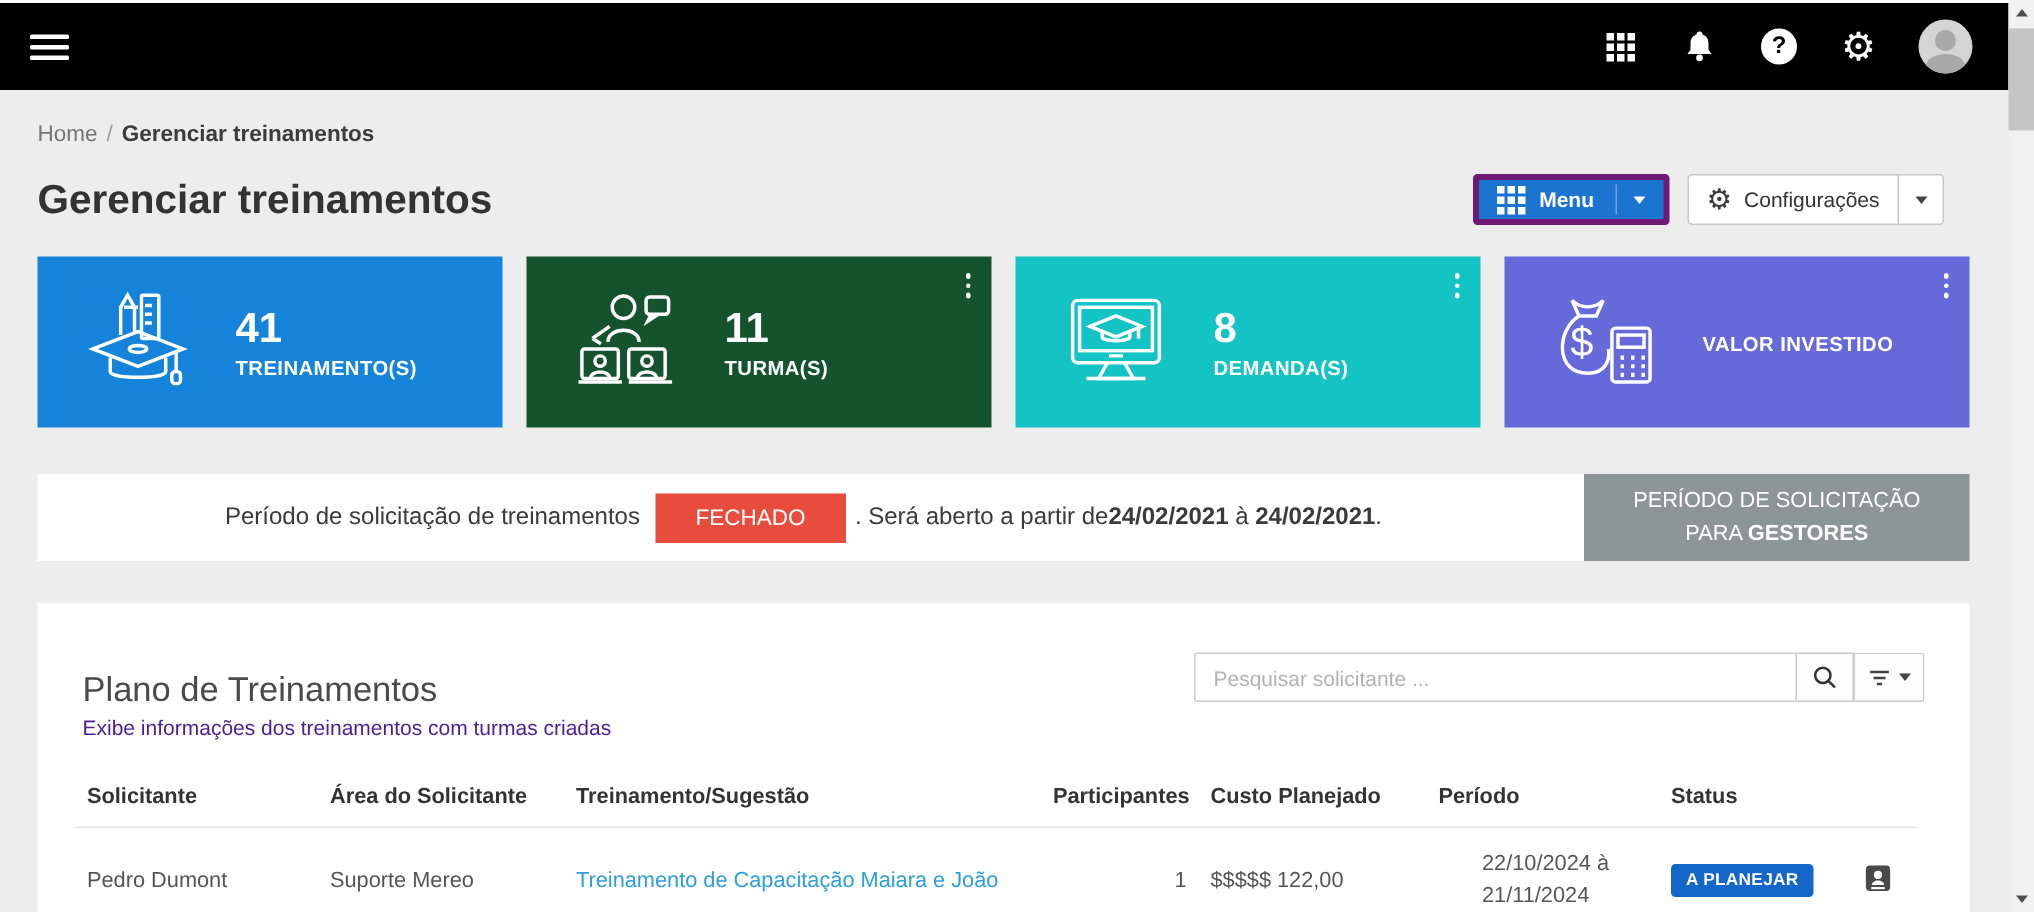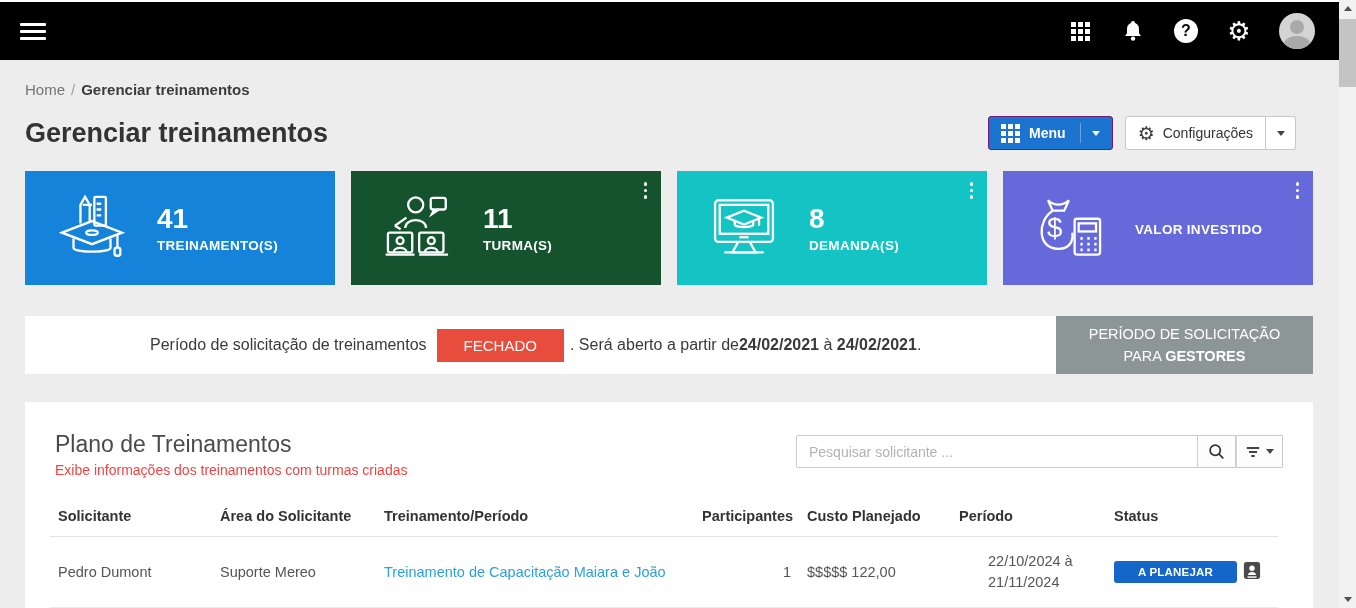--- a/index.html
+++ b/index.html
@@ -23,21 +23,21 @@
   .avatar i.head { position:absolute; left:11px; top:7px; width:14px; height:14px; border-radius:50%; background:#a9a9a9; }
   .avatar i.body { position:absolute; left:5px; top:23px; width:26px; height:16px; border-radius:50%; background:#a9a9a9; }
 
   
   .breadcrumb { margin:21px 0 18px 25px; font-size:15px; color:#757575; }
   .breadcrumb .sep { color:#9e9e9e; margin:0 6px; }
   .breadcrumb .current { color:#3c3c3c; font-weight:bold; }
   .page-header { display:flex; align-items:center; margin:6px 43px 0 25px; }
   .page-title { font-size:27px; font-weight:bold; color:#333; }
   .header-actions { margin-left:auto; display:flex; gap:12px; }
-  .btn-menu { display:flex; align-items:center; height:34px; background:#1b74d0; border:1px solid #701a75; border-radius:3px; color:#fff; font-size:14px; font-weight:bold; padding:0 12px; cursor:pointer; }
+  .btn-menu { display:flex; align-items:center; height:34px; background:#1b74d0; border:4px solid #701a75; border-radius:3px; color:#fff; font-size:14px; font-weight:bold; padding:0 12px; cursor:pointer; }
   .btn-menu .apps-grid i { background:#fff; }
   .btn-menu .label { margin:0 14px 0 9px; }
   .btn-menu .caret-zone { border-left:1px solid rgba(255,255,255,.35); padding-left:11px; display:flex; align-items:center; height:20px; }
   .btn-group { display:flex; }
   .btn-config { display:flex; align-items:center; height:34px; background:#fff; border:1px solid #c8c8c8; border-radius:3px 0 0 3px; color:#333; font-size:14px; padding:0 12px; cursor:pointer; }
   .btn-config .gear-dark { color:#3a3a3a; font-size:19px; margin-right:8px; line-height:1; }
   .btn-config-caret { width:30px; height:34px; background:#fff; border:1px solid #c8c8c8; border-left:none; border-radius:0 3px 3px 0; display:flex; align-items:center; justify-content:center; cursor:pointer; color:#444; }
   .caret { width:0; height:0; border-left:4.5px solid transparent; border-right:4.5px solid transparent; border-top:5px solid currentColor; }
 
   
@@ -51,36 +51,36 @@
   .kebab i { width:3.5px; height:3.5px; border-radius:50%; background:#fff; }
 
   
   .banner { display:flex; margin:31px 26px 0 25px; height:58px; }
   .banner-main { flex:1; background:#fff; display:flex; align-items:center; padding-left:125px; font-size:16px; color:#3a3a3a; }
   .badge-fechado { background:#e84c3d; color:#fff; padding:8px 27px; margin:0 6px 0 10px; font-size:15px; }
   .banner-side { width:257px; background:#8d9697; color:#fff; display:flex; flex-direction:column; align-items:center; justify-content:center; font-size:14.5px; line-height:1.55; text-align:center; }
 
   
   .panel { background:#fff; margin:28px 26px 0 25px; height:230px; position:relative; }
-  .panel-head { padding:29px 30px 0 30px; }
+  .panel-head { padding:44px 30px 0 30px; }
   .panel-title { font-size:23px; color:#4a4a4a; }
-  .panel-sub { font-size:14px; color:#ef4444; margin-top:4px; }
+  .panel-sub { font-size:14px; color:#4c1d95; margin-top:4px; }
   .search-group { position:absolute; top:33px; right:30px; display:flex; }
   .search-input { width:402px; height:33px; border:1px solid #ccc; border-radius:2px 0 0 2px; padding:0 12px; font-size:14px; color:#333; font-family:"Liberation Sans",sans-serif; outline:none; }
   .search-input::placeholder { color:#b3b3b3; }
   .btn-search { width:38px; height:33px; background:#fdfdfd; border:1px solid #c9c9c9; border-left:none; display:flex; align-items:center; justify-content:center; cursor:pointer; }
   .btn-filter { width:47px; height:33px; background:#fdfdfd; border:1px solid #c9c9c9; border-left:1px solid #d8d8d8; border-radius:0 2px 2px 0; display:flex; align-items:center; justify-content:center; gap:5px; cursor:pointer; color:#444; }
 
   
   table { border-collapse:collapse; table-layout:fixed; width:1228px; margin:20px 30px 0 25px; }
   th { font-size:14.5px; font-weight:bold; color:#333; text-align:left; padding:10px 8px 12px 8px; border-bottom:1px solid #e3e3e3; }
   td { font-size:14.5px; color:#555; padding:14px 8px; border-bottom:1px solid #ececec; vertical-align:middle; }
   .col-part { text-align:right; }
   a.trein-link { color:#2d9fdc; text-decoration:none; cursor:pointer; }
-  .badge-status { display:inline-block; background:#1467c8; color:#fff; font-size:11.5px; font-weight:bold; padding:5px 24px; border-radius:3px; letter-spacing:.2px; white-space:nowrap; cursor:pointer; }
+  .badge-status { display:inline-block; background:#1467c8; color:#fff; font-size:11.5px; font-weight:bold; padding:5px 10px; border-radius:3px; letter-spacing:.2px; white-space:nowrap; cursor:pointer; }
   .periodo div { line-height:1.45;margin-left:29px; }
   .action-cell { text-align:center; }
   .person-badge { display:inline-block; cursor:pointer; }
 
   
   .scrollbar { position:absolute; right:0; top:0; width:17px; height:608px; background:#f1f1f1; z-index:60; }
   .sb-arrow { position:absolute; left:0; width:17px; height:17px; display:flex; align-items:center; justify-content:center; color:#505050; cursor:pointer; }
   .sb-up { top:0; }
   .sb-down { bottom:0; }
   .tri-up { width:0; height:0; border-left:4px solid transparent; border-right:4px solid transparent; border-bottom:5px solid #505050; }
@@ -301,21 +301,21 @@
             <col style="width:105px">
           <col style="width:152px">
             <col style="width:155px">
             <col style="width:120px">
             <col style="width:52px">
         </colgroup>
         <thead>
           <tr>
             <th>Solicitante</th>
             <th>Área do Solicitante</th>
-            <th>Treinamento/Período</th>
+            <th>Treinamento/Sugestão</th>
             <th class="col-part">Participantes</th>
             <th>Custo Planejado</th>
             <th>Período</th>
             <th>Status</th>
             <th></th>
           </tr>
         </thead>
         <tbody>
           <tr>
             <td>Pedro Dumont</td>

